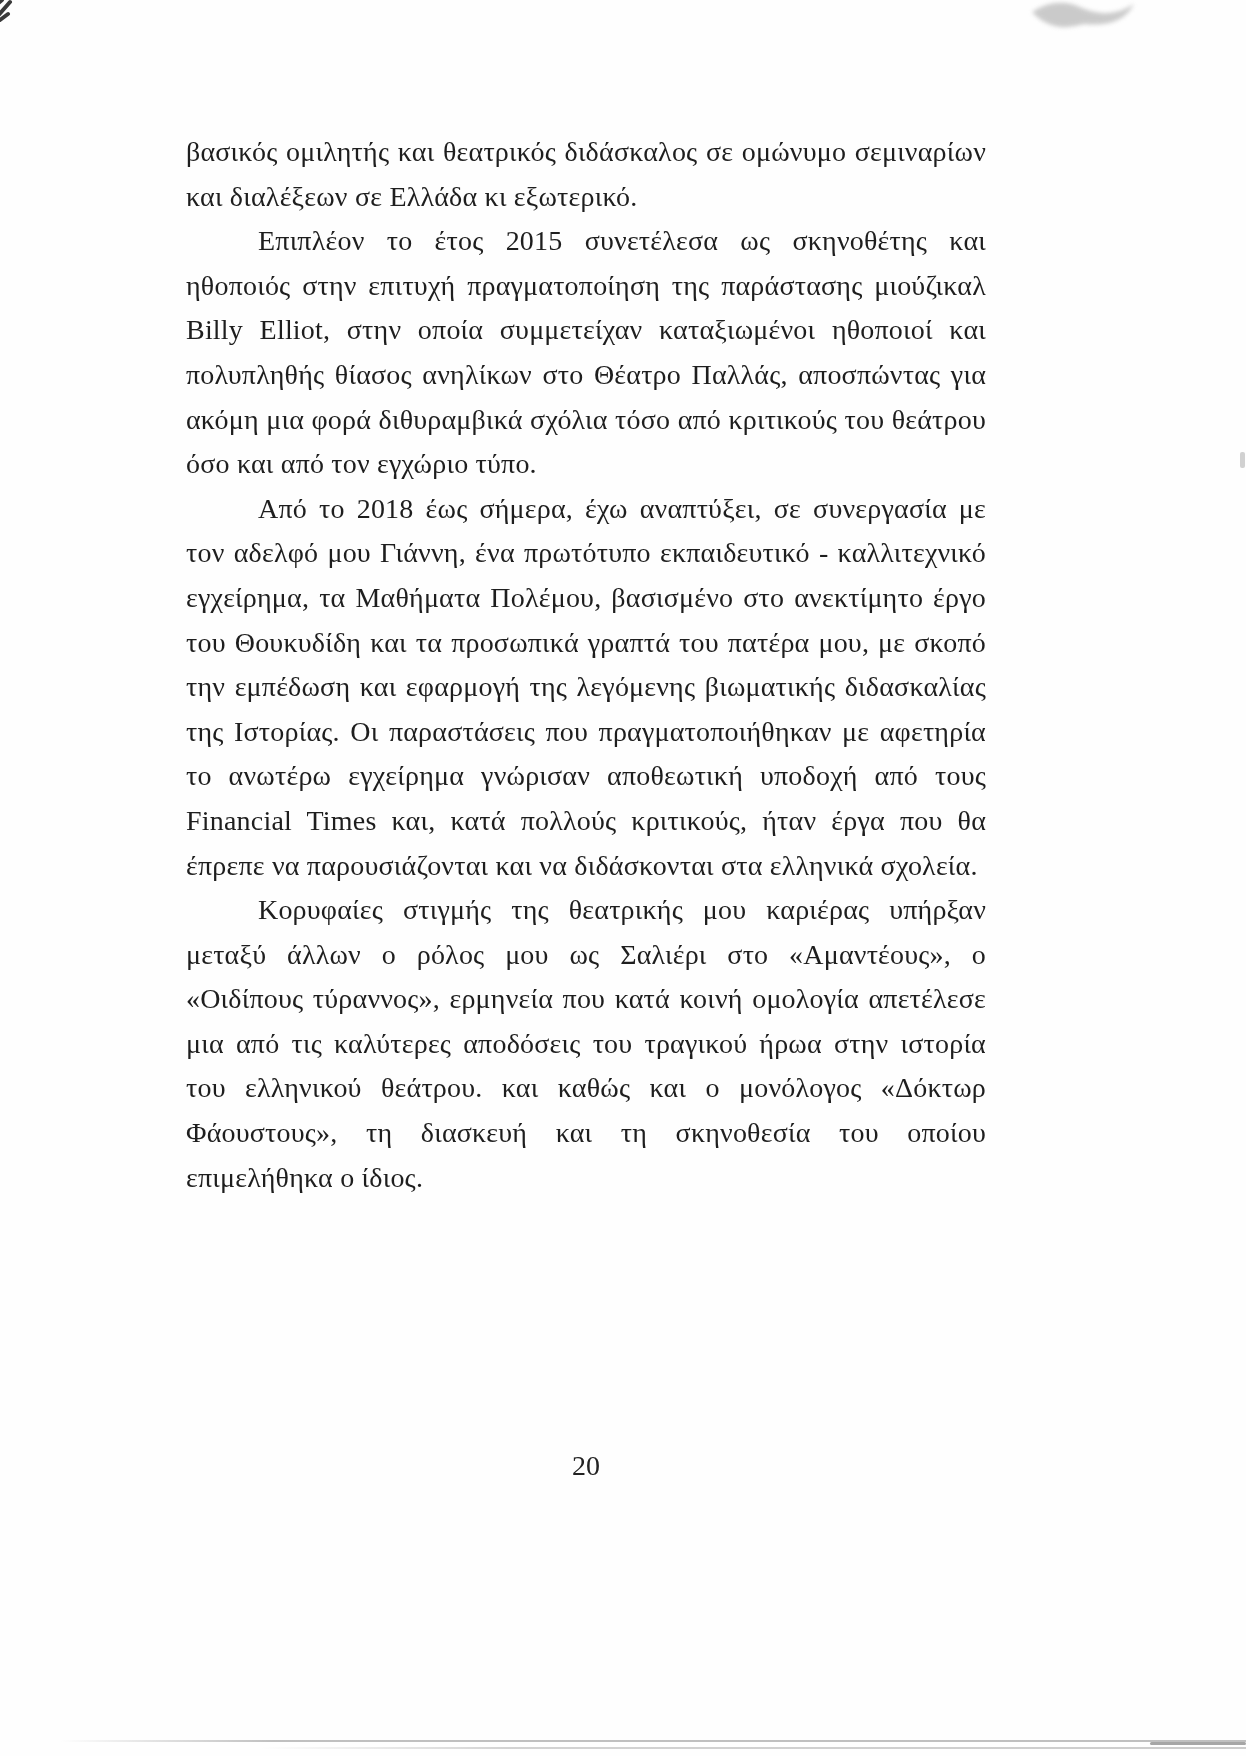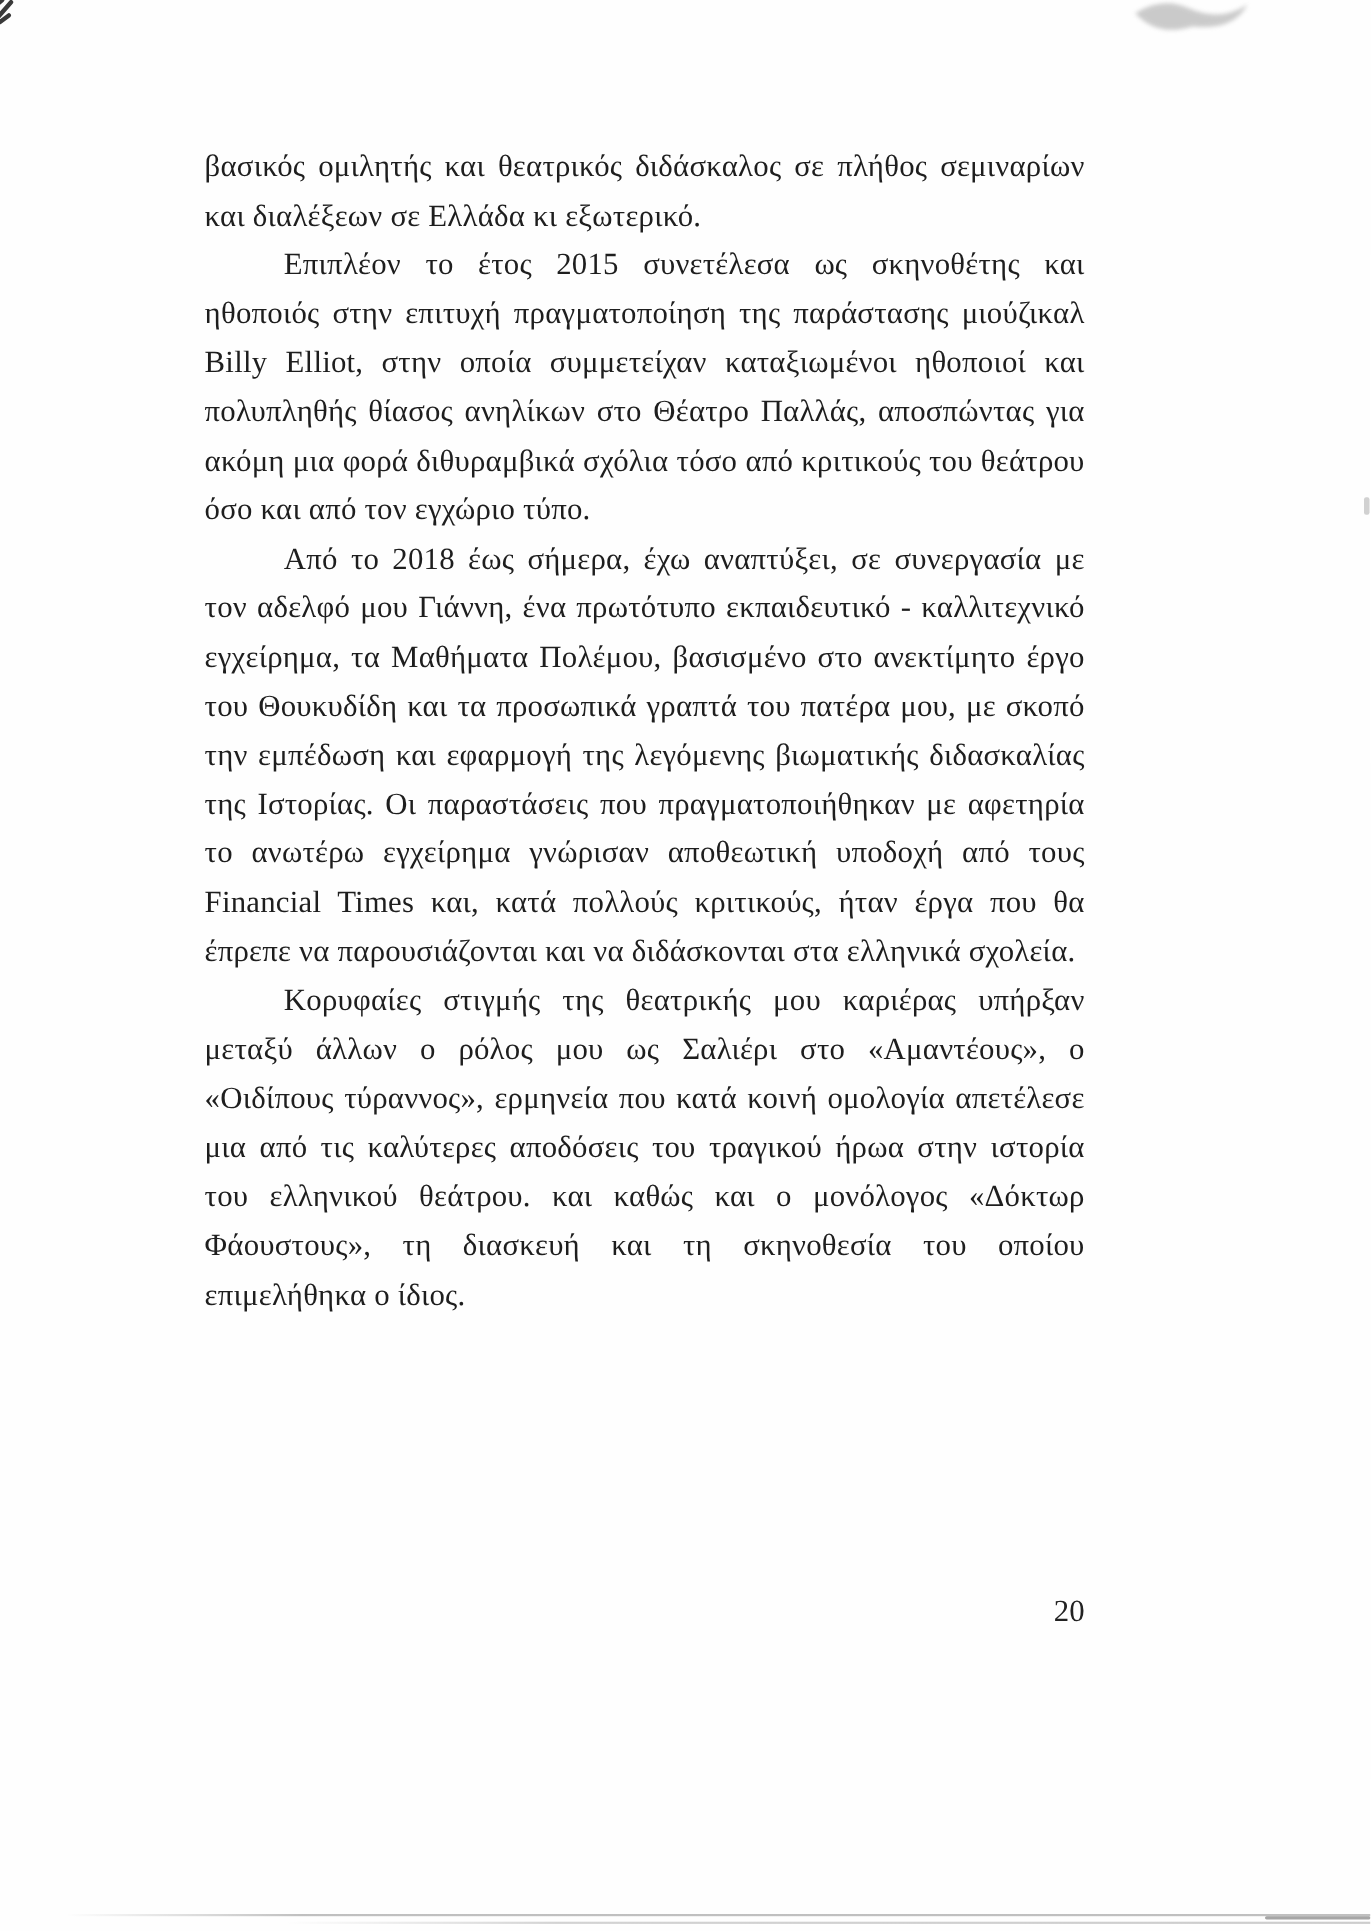--- a/index.html
+++ b/index.html
@@ -32,21 +32,21 @@
     color: #1e1e1e;
   }
   .text-block p.no-indent {
     text-indent: 0;
   }
   .page-number {
     position: absolute;
     left: 186px;
     top: 1450px;
     width: 800px;
-    text-align: right;
+    text-align: center;
     font-size: 28px;
     color: #222222;
   }
   
   .artifact-top-left {
     position: absolute;
     left: -6px;
     top: -4px;
     width: 42px;
     height: 30px;
@@ -107,21 +107,21 @@
     <path d="M2 22 L16 6 M6 24 L14 18 M1 10 L8 4" stroke="#3a3a3a" stroke-width="4" stroke-linecap="round" fill="none"></path>
   </svg>
 
   <svg class="artifact-top-right" viewBox="0 0 120 48" xmlns="http://www.w3.org/2000/svg">
     <path d="M10 18 Q35 2 60 14 Q88 26 112 10 Q100 34 62 30 Q30 40 10 18 Z" fill="#a9a9a9"></path>
   </svg>
 
   <div class="artifact-right-tick"></div>
 
   <div class="text-block">
-    <p class="no-indent">βασικός ομιλητής και θεατρικός διδάσκαλος σε πλήθος σεμιναρίων και διαλέξεων σε Ελλάδα κι εξωτερικό.</p>
+    <p class="no-indent">βασικός ομιλητής και θεατρικός διδάσκαλος σε ομώνυμο σεμιναρίων και διαλέξεων σε Ελλάδα κι εξωτερικό.</p>
     <p>Επιπλέον το έτος 2015 συνετέλεσα ως σκηνοθέτης και ηθοποιός στην επιτυχή πραγματοποίηση της παράστασης μιούζικαλ Billy Elliot, στην οποία συμμετείχαν καταξιωμένοι ηθοποιοί και πολυπληθής θίασος ανηλίκων στο Θέατρο Παλλάς, αποσπώντας για ακόμη μια φορά διθυραμβικά σχόλια τόσο από κριτικούς του θεάτρου όσο και από τον εγχώριο τύπο.</p>
     <p>Από το 2018 έως σήμερα, έχω αναπτύξει, σε συνεργασία με τον αδελφό μου Γιάννη, ένα πρωτότυπο εκπαιδευτικό - καλλιτεχνικό εγχείρημα, τα Μαθήματα Πολέμου, βασισμένο στο ανεκτίμητο έργο του Θουκυδίδη και τα προσωπικά γραπτά του πατέρα μου, με σκοπό την εμπέδωση και εφαρμογή της λεγόμενης βιωματικής διδασκαλίας της Ιστορίας. Οι παραστάσεις που πραγματοποιήθηκαν με αφετηρία το ανωτέρω εγχείρημα γνώρισαν αποθεωτική υποδοχή από τους Financial Times και, κατά πολλούς κριτικούς, ήταν έργα που θα έπρεπε να παρουσιάζονται και να διδάσκονται στα ελληνικά σχολεία.</p>
     <p>Κορυφαίες στιγμής της θεατρικής μου καριέρας υπήρξαν μεταξύ άλλων ο ρόλος μου ως Σαλιέρι στο «Αμαντέους», ο «Οιδίπους τύραννος», ερμηνεία που κατά κοινή ομολογία απετέλεσε μια από τις καλύτερες αποδόσεις του τραγικού ήρωα στην ιστορία του ελληνικού θεάτρου. και καθώς και ο μονόλογος «Δόκτωρ Φάουστους», τη διασκευή και τη σκηνοθεσία του οποίου επιμελήθηκα ο ίδιος.</p>
   </div>
 
   <div class="page-number">20</div>
 
   <div class="artifact-bottom-line-1"></div>
   <div class="artifact-bottom-line-2"></div>
   <div class="artifact-bottom-right"></div>

